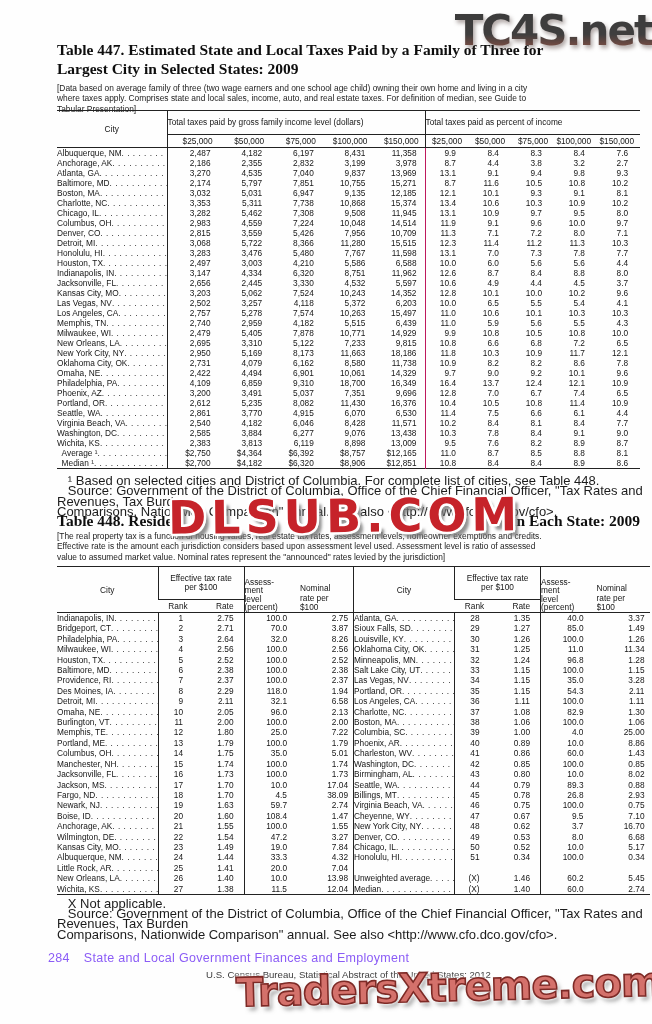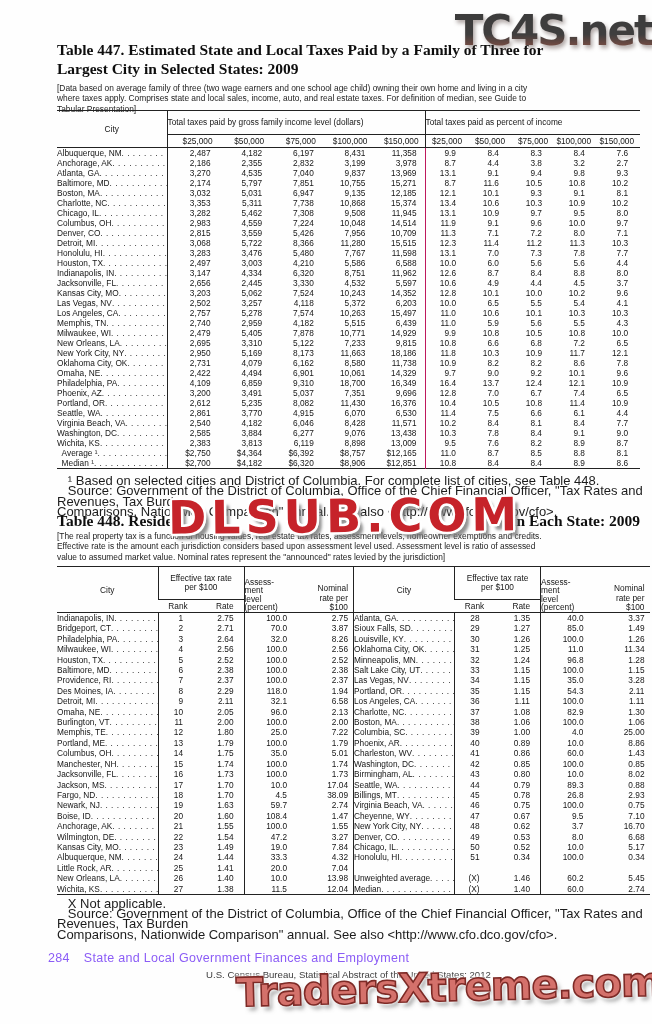--- a/index.html
+++ b/index.html
@@ -36,21 +36,21 @@
   .tbl447 tbody td:nth-child(n+7) { padding-right:12px; }
 
   
   .tbl448wrap { position:absolute; left:57px; top:566px; width:592px; display:flex; }
   .tbl448 { width:296px; border-top:1.4px solid #222; border-bottom:1.6px solid #222; }
   .tbl448.rhalf { border-left:1.1px solid #222; }
   .tbl448 thead { border-bottom:1.2px solid #222; }
   .tbl448 .city-h { text-align:center; vertical-align:middle; }
   .tbl448 .eff { text-align:center; white-space:pre-line; line-height:9.5px; border:1px solid #222; border-top:none; height:33px; vertical-align:middle; }
   .tbl448 .assess { text-align:left; white-space:pre-line; line-height:8.6px; vertical-align:bottom; padding-right:10px; }
-  .tbl448 .nominal { text-align:right; white-space:pre-line; line-height:9.2px; vertical-align:bottom; padding-right:5px; }
+  .tbl448 .nominal { text-align:left; white-space:pre-line; line-height:9.2px; vertical-align:bottom; padding-right:5px; }
   .tbl448 .sub2 th { height:13px; }
   .tbl448 .rk { text-align:center; }
   .tbl448 .rt { text-align:right; padding-right:10px; border-right:1px solid #222; }
   .tbl448 tbody td { text-align:right; height:10.4px; line-height:10.4px; }
   .tbl448 tbody td:nth-child(1) { text-align:left; }
   .tbl448 tbody td:nth-child(2) { border-left:1px solid #222; padding-right:15px; }
   .tbl448 tbody td:nth-child(3) { padding-right:10px; }
   .tbl448 tbody td:nth-child(4) { border-left:1px solid #222; padding-right:13px; }
   .tbl448 tbody td:nth-child(5) { padding-right:5px; }
 

